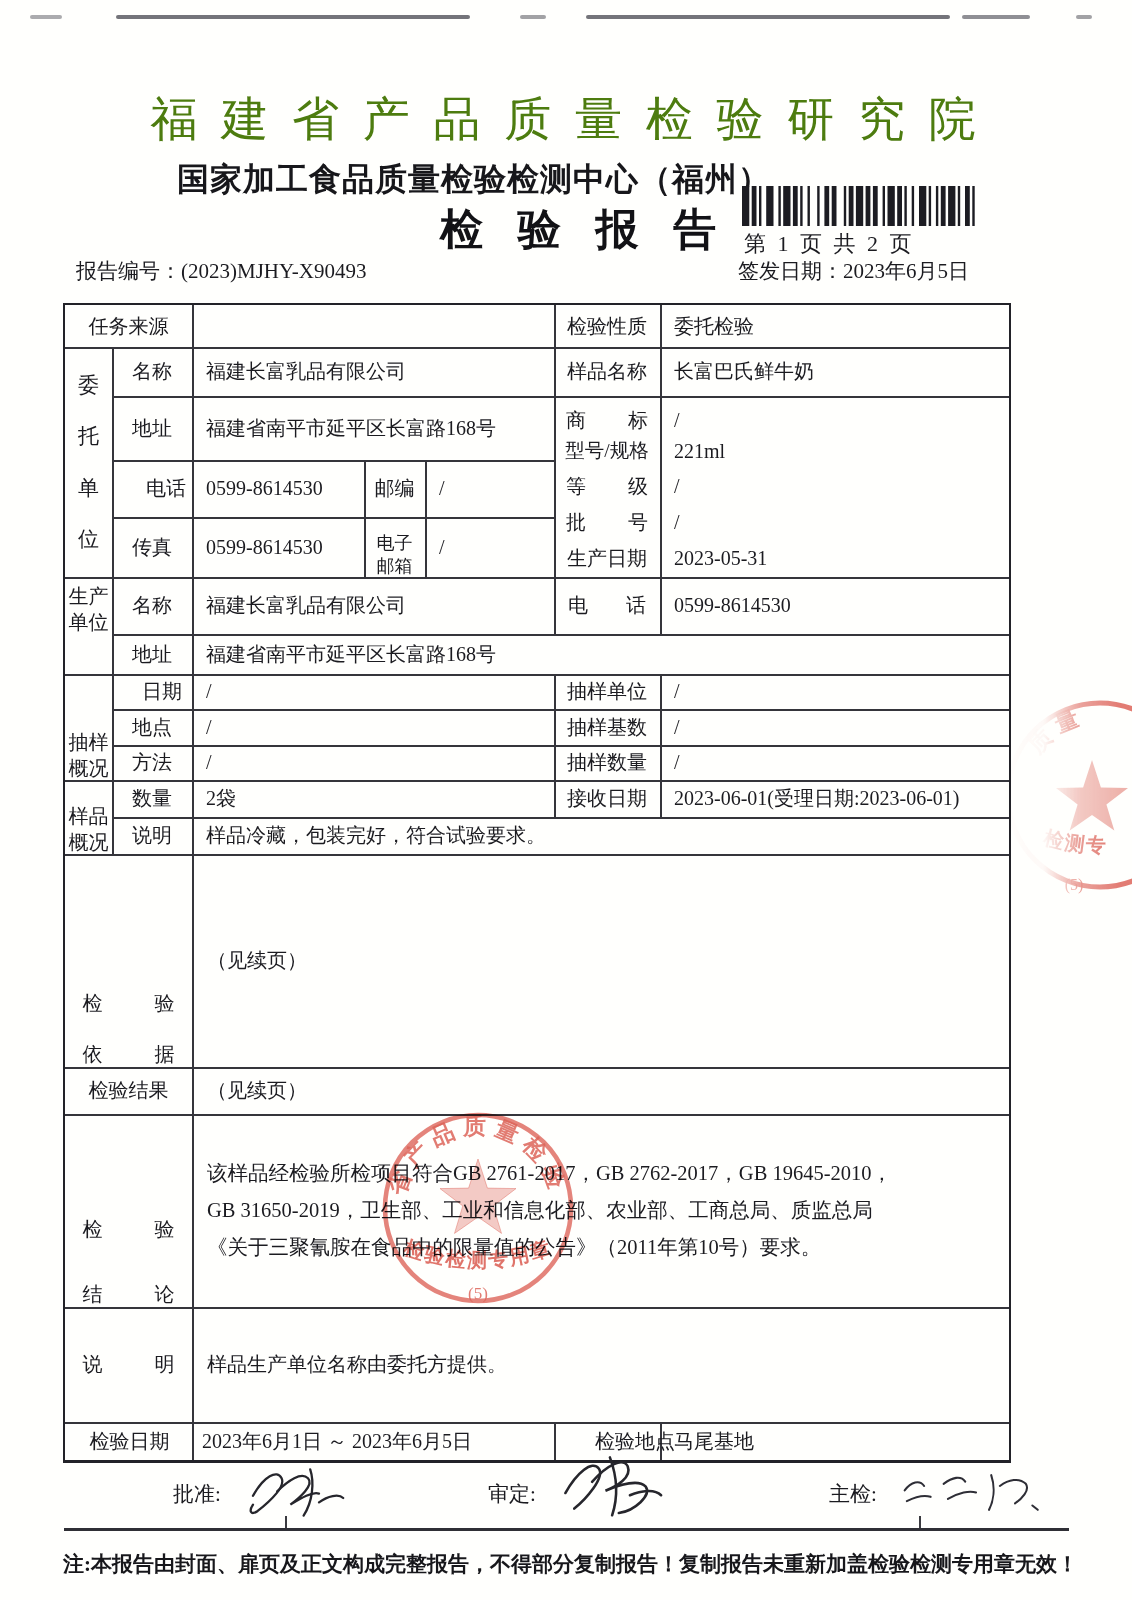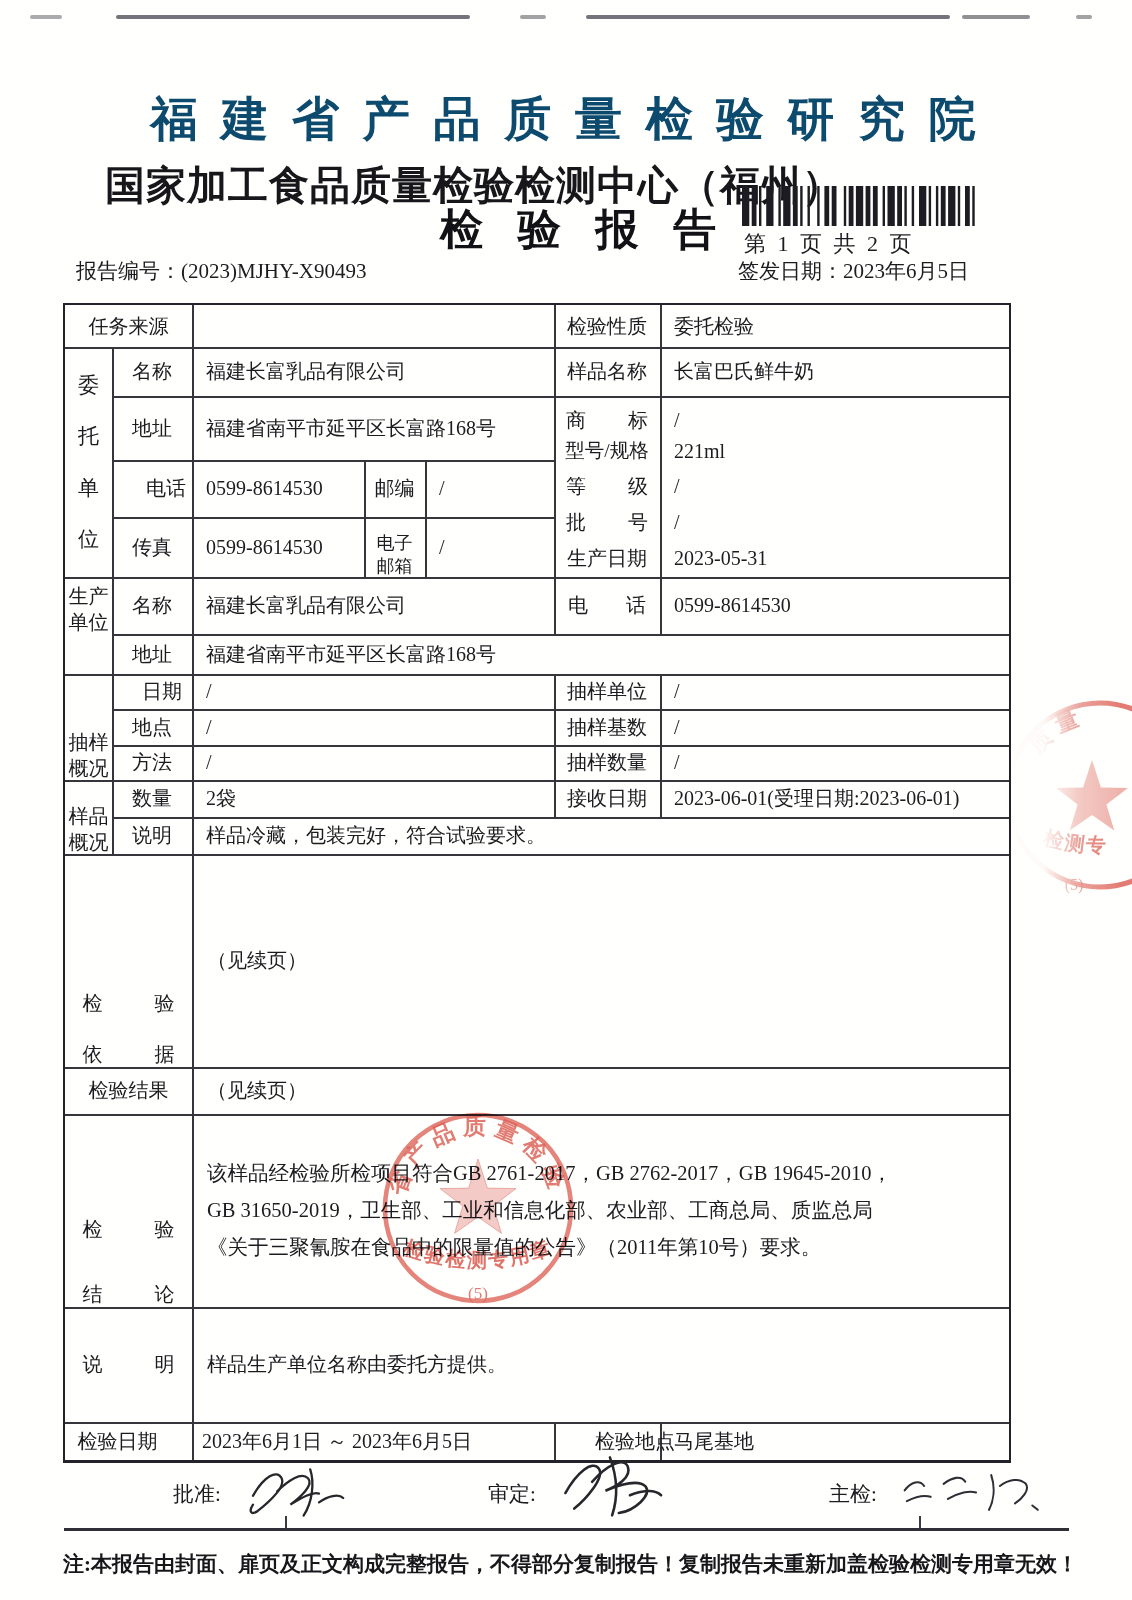--- a/index.html
+++ b/index.html
@@ -23,22 +23,22 @@
 
 <div id="page">
 
   <div class="artifact" style="left:30px;top:15px;width:32px;opacity:.45;"></div>
   <div class="artifact" style="left:116px;top:15px;width:354px;"></div>
   <div class="artifact" style="left:520px;top:15px;width:26px;opacity:.5;"></div>
   <div class="artifact" style="left:586px;top:15px;width:364px;"></div>
   <div class="artifact" style="left:962px;top:15px;width:68px;opacity:.6;"></div>
   <div class="artifact" style="left:1076px;top:15px;width:16px;opacity:.5;"></div>
 
-  <div class="abs" style="left:0;width:1132px;top:88px;text-align:center;font-size:47px;font-weight:700;letter-spacing:6px;color:#0c4a6e;">福 建 省 产 品 质 量 检 验 研 究 院</div>
-  <div class="abs" style="left:0;width:948px;top:158px;text-align:center;font-size:40px;font-weight:700;letter-spacing:1px;color:#17171b;">国家加工食品质量检验检测中心（福州）</div>
+  <div class="abs" style="left:0;width:1132px;top:88px;text-align:center;font-size:47px;font-weight:400;letter-spacing:6px;color:#4d7c0f;">福 建 省 产 品 质 量 检 验 研 究 院</div>
+  <div class="abs" style="left:0;width:948px;top:158px;text-align:center;font-size:32px;font-weight:700;letter-spacing:1px;color:#17171b;">国家加工食品质量检验检测中心（福州）</div>
   <div class="abs" style="left:440px;top:201px;font-size:43px;font-weight:700;letter-spacing:12px;color:#121216;">检  验  报  告</div>
 
   <svg class="abs" id="barcode" style="left:742px;top:186px;" width="240" height="40" viewBox="0 0 240 40">
       <rect x="0.0" y="0" width="7.3" height="40" fill="#1c1c22"></rect>
       <rect x="9.7" y="0" width="4.8" height="40" fill="#1c1c22"></rect>
       <rect x="17.0" y="0" width="2.4" height="40" fill="#1c1c22"></rect>
       <rect x="24.2" y="0" width="7.3" height="40" fill="#1c1c22"></rect>
       <rect x="36.4" y="0" width="2.4" height="40" fill="#1c1c22"></rect>
       <rect x="41.2" y="0" width="7.3" height="40" fill="#1c1c22"></rect>
       <rect x="50.9" y="0" width="4.8" height="40" fill="#1c1c22"></rect>
@@ -238,21 +238,21 @@
     </div>
 
     <div class="cell lab" style="left:0;top:1002px;width:127px;height:115px;">
       <span class="spreadx" style="width:92px;">
           <span>说</span>
           <span>明</span>
         </span>
     </div>
     <div class="cell" style="left:127px;top:1002px;width:817px;height:115px;padding-left:15px;">样品生产单位名称由委托方提供。</div>
 
-    <div class="cell lab" style="left:0;top:1117px;width:105px;height:38px;">检验日期</div>
+    <div class="cell lab" style="left:0;top:1117px;width:105px;height:38px;padding-left:12px;">检验日期</div>
     <div class="cell val" style="left:127px;top:1117px;width:362px;height:38px;padding-left:10px;">2023年6月1日  ～  2023年6月5日</div>
     <div class="cell lab" style="left:489px;top:1117px;width:106px;height:38px;padding-left:28px;">检验地点</div>
     <div class="cell val" style="left:595px;top:1117px;width:349px;height:38px;">马尾基地</div>
   </div>
 
   <div class="abs" style="left:173px;top:1480px;font-size:21px;">批准:</div>
   <svg class="sig" style="left:242px;top:1456px;" width="110" height="62" viewBox="0 0 100 56">
     <g fill="none" stroke="#26262c" stroke-width="2.1" stroke-linecap="round">
       <path d="M10,36 C20,18 32,12 36,20 C40,28 24,42 14,50 M14,50 C8,54 6,50 10,44"></path>
       <path d="M32,32 C42,22 54,14 60,20 C66,26 52,38 44,44 C54,38 64,32 70,34"></path>

